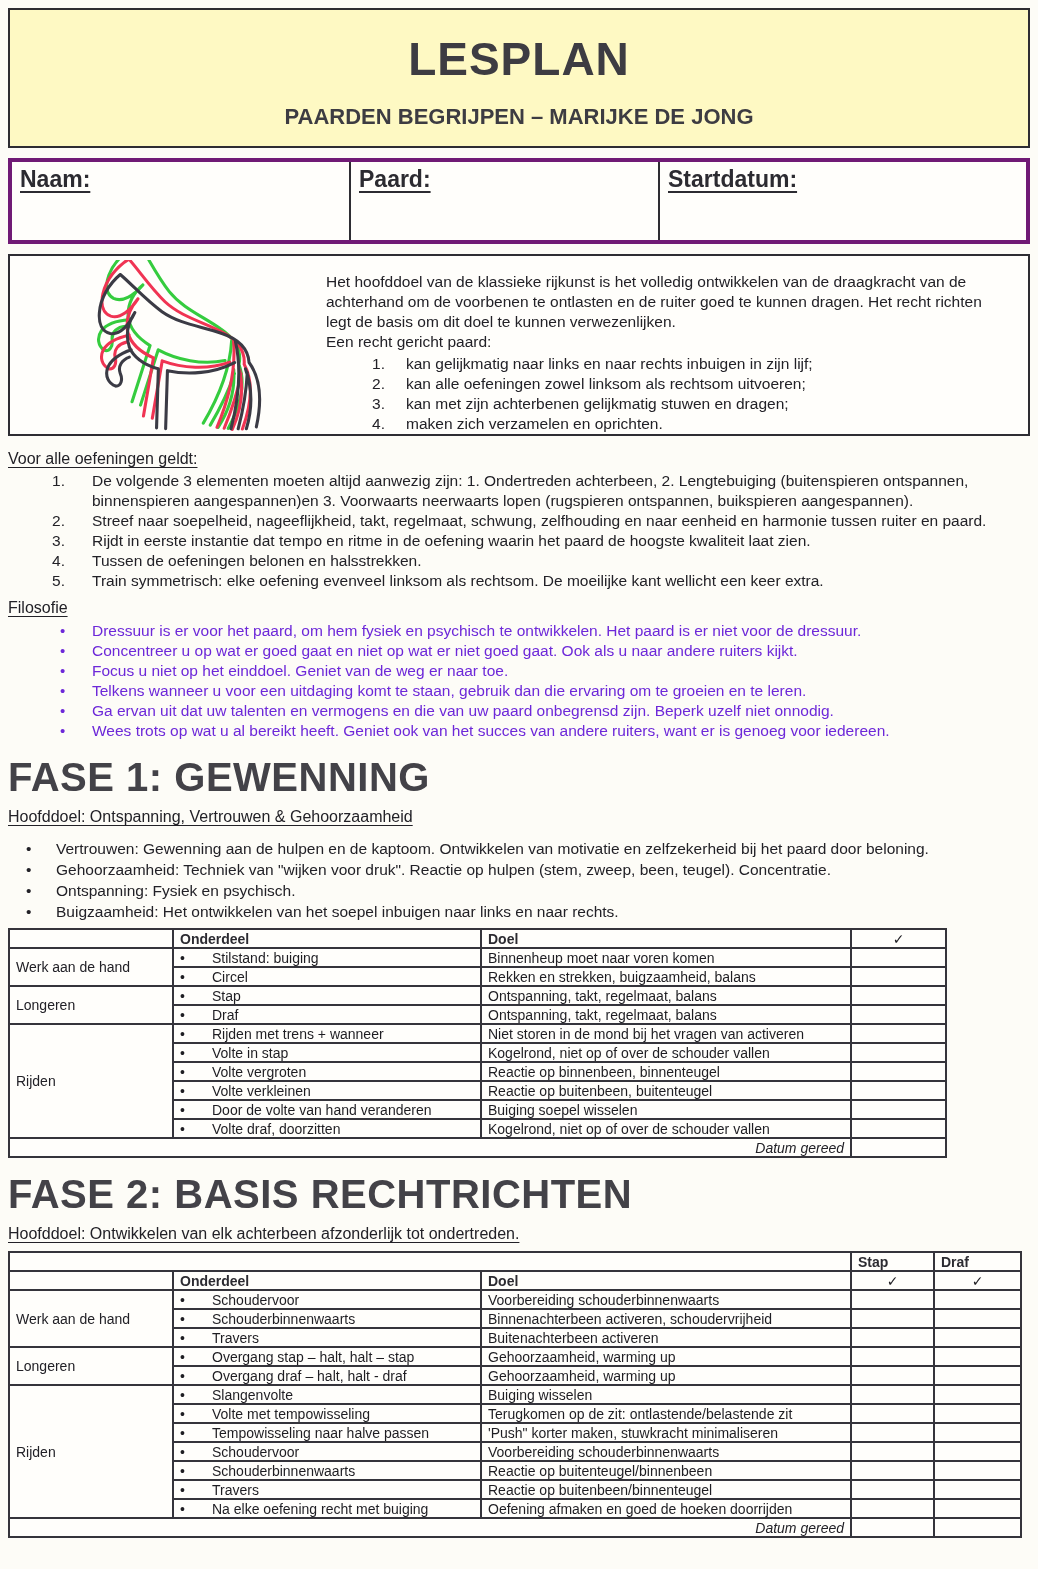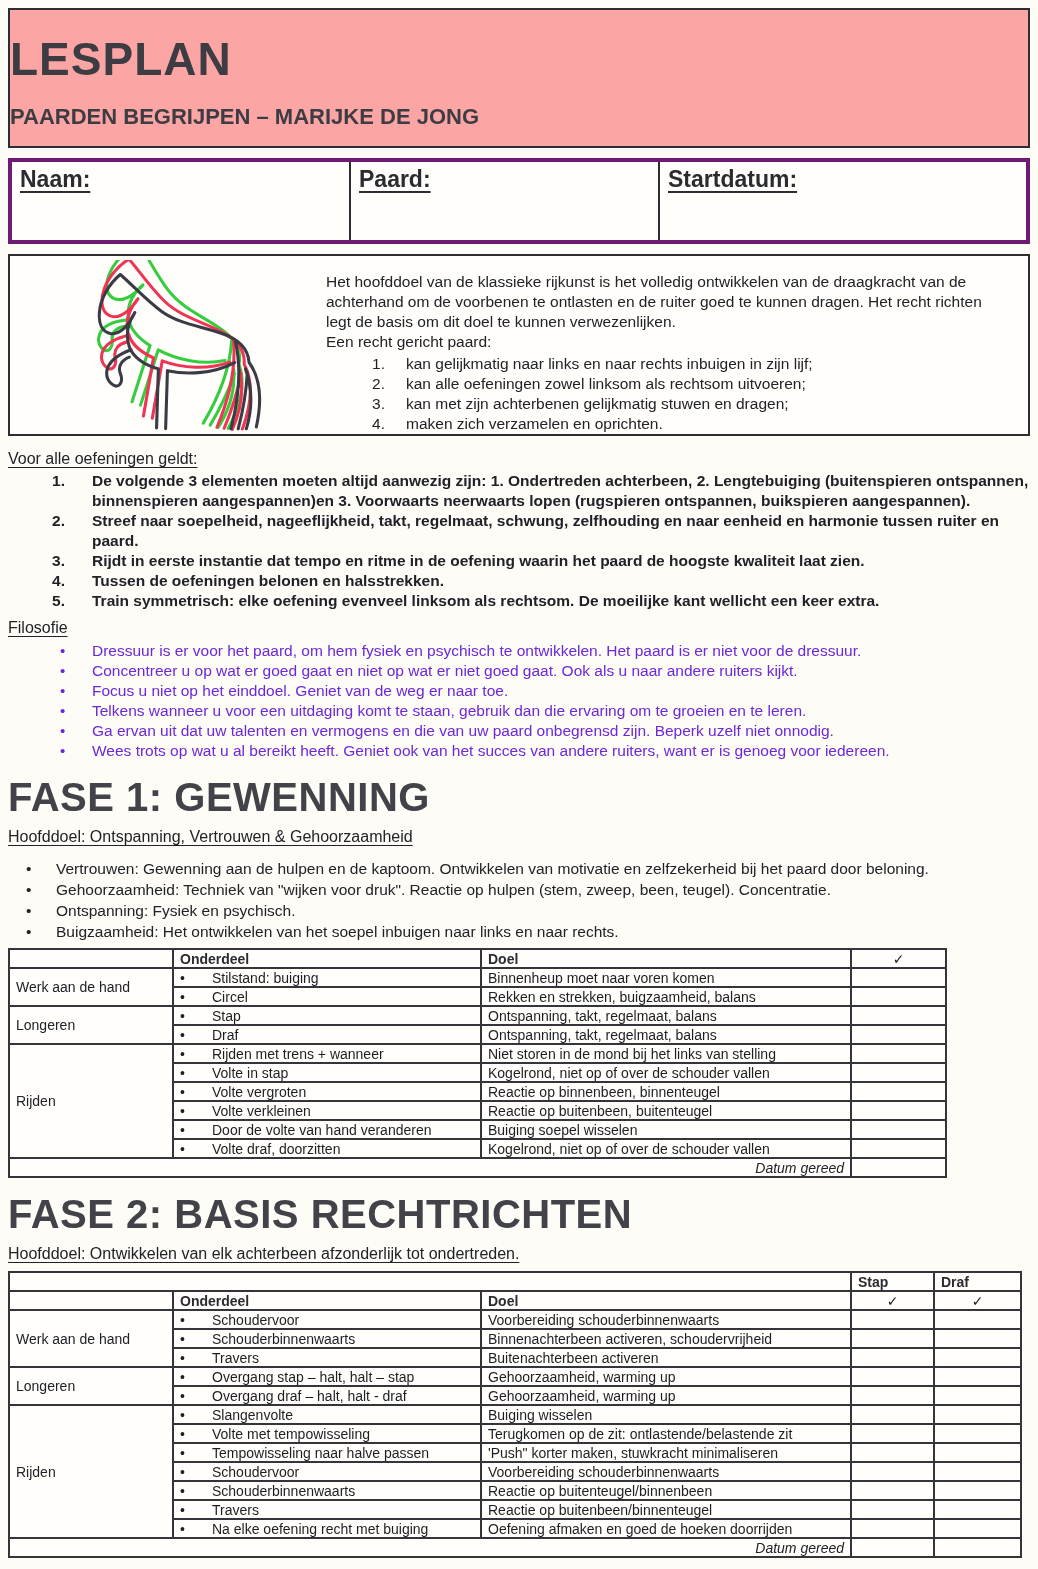--- a/index.html
+++ b/index.html
@@ -5,21 +5,21 @@
   html,body{margin:0;padding:0;}
   body{
     width:1038px;height:1569px;overflow:hidden;
     background:#fdfcf7;color:#1e1d22;
     font-family:"Liberation Sans","DejaVu Sans",sans-serif;
     position:relative;
   }
   .page{padding:8px 8px 0 8px;}
 
   
-  .title-box{border:2px solid #2e2d33;height:136px;background:#fca5a5;}
+  .title-box{border:2px solid #2e2d33;height:136px;text-align:center;background:#fef9c3;}
   .title-box h1{margin:22px 0 0 0;font-size:46px;letter-spacing:1px;color:#3d3c42;font-weight:bold;}
   .title-box .subtitle{margin-top:18px;font-size:22px;font-weight:bold;color:#3d3c42;}
 
   
   .info-table{display:flex;border:4px solid #701a75;margin-top:10px;height:78px;background:#fffefb;}
   .info-cell{border-right:2px solid #2e2d33;padding:4px 8px;box-sizing:border-box;}
   .info-cell:last-child{border-right:none;}
   .info-cell .lbl{font-size:23px;font-weight:bold;text-decoration:underline;text-underline-offset:4px;text-decoration-thickness:2px;color:#2c2b31;}
   .ic1{width:339px;} .ic2{width:309px;} .ic3{flex:1;}
 
@@ -29,21 +29,21 @@
   .intro-text{flex:1;font-size:15.5px;line-height:20px;padding:16px 18px 0 6px;color:#222127;}
   .intro-text p{margin:0 0 0 0;}
   .intro-list-title{margin-top:18px;}
   ol.intro-list{list-style:none;margin:2px 0 0 0;padding:0 0 0 46px;counter-reset:n;}
   ol.intro-list li{counter-increment:n;position:relative;padding-left:34px;line-height:20px;}
   ol.intro-list li::before{content:counter(n) ".";position:absolute;left:0;}
 
   
   .sec-heading{font-size:16px;text-decoration:underline;text-underline-offset:3px;margin:0;color:#222127;}
   .rules{margin-top:14px;font-size:15.5px;}
-  ol.num-list{list-style:none;margin:3px 0 0 0;padding:0 0 0 44px;counter-reset:n;font-weight:bold;}
+  ol.num-list{list-style:none;margin:3px 0 0 0;padding:0 0 0 44px;counter-reset:n;}
   ol.num-list li{counter-increment:n;position:relative;padding-left:40px;line-height:20px;color:#222127;}
   ol.num-list li::before{content:counter(n) ".";position:absolute;left:0;}
   .philosophy{margin-top:8px;font-size:15.5px;}
   ul.dot-list{list-style:none;margin:4px 0 0 0;padding:0 0 0 52px;}
   ul.dot-list li{position:relative;padding-left:32px;line-height:20px;color:#6d28d9;}
   ul.dot-list li::before{content:"\2022";position:absolute;left:0;font-size:15px;}
 
   .fase-heading{font-size:40px;font-weight:bold;color:#434248;margin:14px 0 8px 0;letter-spacing:0.5px;}
   .hoofddoel{font-size:16px;text-decoration:underline;text-underline-offset:3px;margin:0 0 8px 0;color:#222127;}
   ul.goals{list-style:none;margin:12px 0 0 0;padding:0 0 0 18px;}
@@ -192,21 +192,21 @@
       <td class="chk"></td>
     </tr>
     <tr>
       <td class="ond">Draf</td>
       <td>Ontspanning, takt, regelmaat, balans</td>
       <td class="chk"></td>
     </tr>
     <tr>
       <td class="grp" rowspan="6">Rijden</td>
       <td class="ond">Rijden met trens + wanneer</td>
-      <td>Niet storen in de mond bij het links van stelling</td>
+      <td>Niet storen in de mond bij het vragen van activeren</td>
       <td class="chk"></td>
     </tr>
     <tr>
       <td class="ond">Volte in stap</td>
       <td>Kogelrond, niet op of over de schouder vallen</td>
       <td class="chk"></td>
     </tr>
     <tr>
       <td class="ond">Volte vergroten</td>
       <td>Reactie op binnenbeen, binnenteugel</td>

